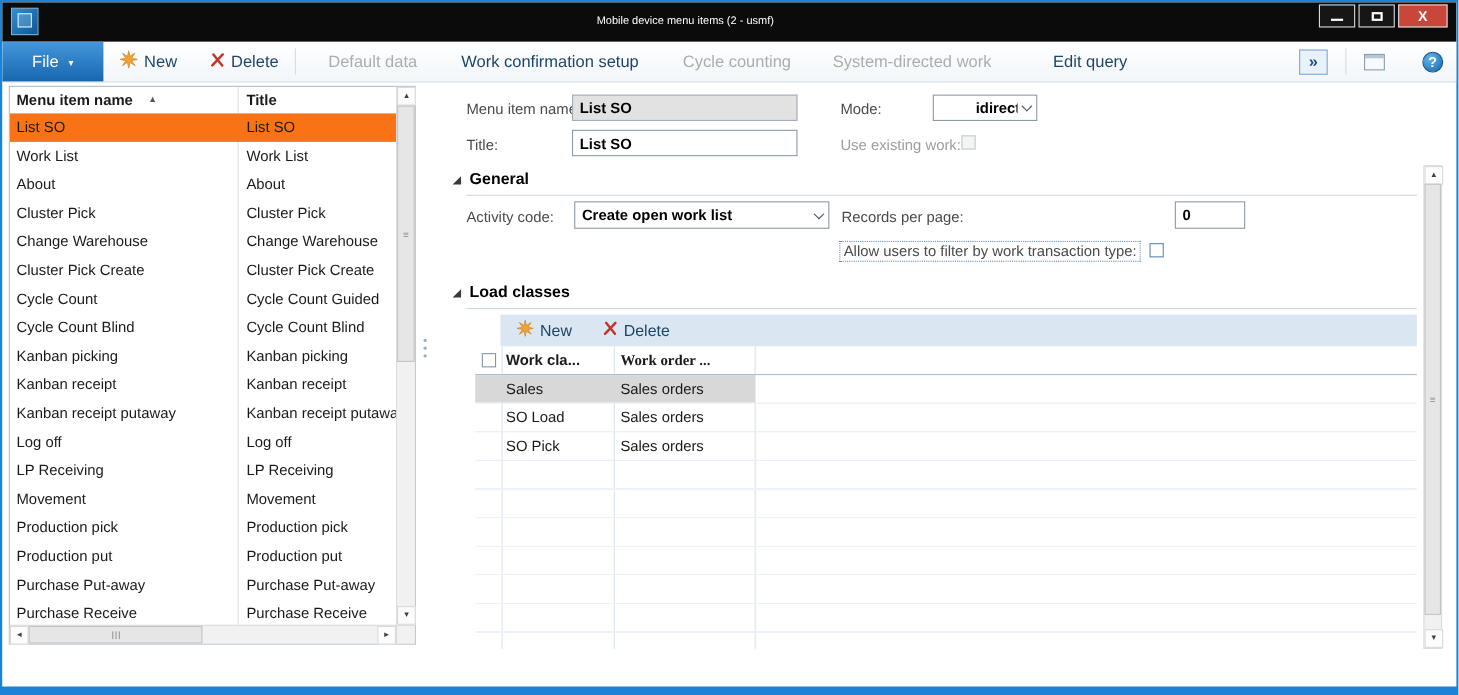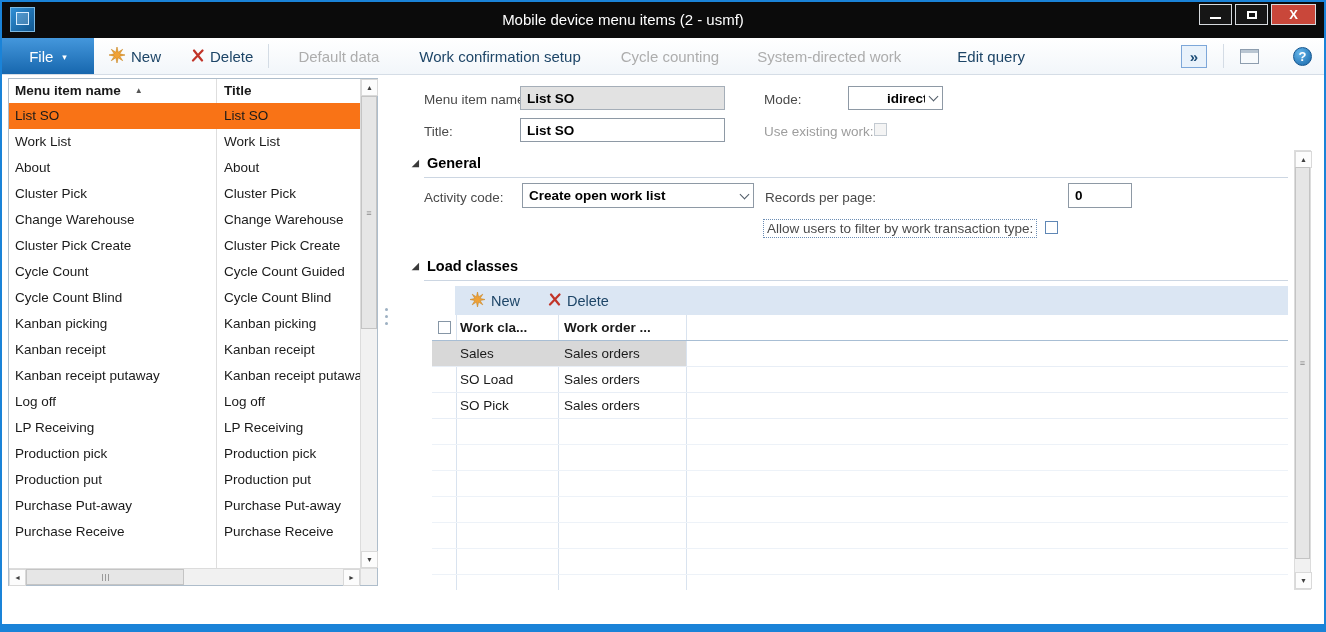--- a/index.html
+++ b/index.html
@@ -6,21 +6,21 @@
   #window{position:relative;width:1326px;height:632px;box-sizing:border-box;
     border:2px solid #1a83d8;border-bottom-width:8px;background:#fff;overflow:hidden;}
 
   
   .titlebar{position:absolute;left:0;top:0;right:0;height:36px;background:#0b0b0b;}
   .app-icon{position:absolute;left:8px;top:5px;width:25px;height:25px;box-sizing:border-box;
     background:linear-gradient(135deg,#2f8fd6,#11578f);border:1px solid #7db9e2;}
   .app-icon i{display:block;margin:4px auto 0;width:13px;height:13px;box-sizing:border-box;
     border:1px solid #d8edff;background:rgba(255,255,255,.18);}
   .title-text{position:absolute;left:60px;right:140px;top:0;height:40px;line-height:36px;
-    text-align:center;color:#fff;font-size:15px;white-space:nowrap;}
+    text-align:center;color:#fff;font-size:10px;white-space:nowrap;}
   .win-controls{position:absolute;right:8px;top:2px;display:flex;gap:3px;}
   .win-btn{height:21px;box-sizing:border-box;border:1px solid #d6dade;display:flex;
     align-items:center;justify-content:center;cursor:default;}
   .btn-min,.btn-max{width:33px;background:#161616;}
   .btn-close{width:45px;background:#c9473a;color:#fff;font-weight:bold;font-size:13px;}
   .glyph-min{width:11px;height:2px;background:#fff;margin-top:7px;}
   .glyph-max{width:10px;height:8px;box-sizing:border-box;border:2px solid #fff;}
 
   
   .toolbar{position:absolute;left:0;top:36px;right:0;height:37px;box-sizing:border-box;
@@ -104,21 +104,21 @@
   
   .wc-toolbar{position:absolute;left:453px;top:284px;width:833px;height:29px;background:#dbe6f3;
     display:flex;align-items:center;font-size:14.5px;color:#1d4567;}
   .wc-tb-item{display:flex;align-items:center;gap:6px;margin-left:15px;}
   .wc-grid{position:absolute;left:430px;top:313px;width:856px;height:275px;background:#fff;
     font-size:13.5px;color:#1a1a1a;}
   .wc-vline{position:absolute;top:0;bottom:0;width:1px;background:#d9e3ef;}
   .wc-header{position:absolute;left:0;top:0;right:0;height:26px;line-height:26px;font-weight:bold;
     border-bottom:1px solid #a8bed4;box-sizing:border-box;white-space:nowrap;}
   .wc-h1{position:absolute;left:28px;}
-  .wc-h2{position:absolute;left:132px;}
+  .wc-h2{position:absolute;left:132px;font-family:Liberation Serif, serif;}
   .wc-rows{position:absolute;left:0;top:26px;right:0;}
   .wc-row{height:26px;line-height:26px;position:relative;border-bottom:1px solid #e8eef6;box-sizing:border-box;}
   .wc-row.selected{background:linear-gradient(to right,#d8d8d8 0,#d8d8d8 254px,transparent 254px);}
   .wc-c1{position:absolute;left:28px;}
   .wc-c2{position:absolute;left:132px;}
   .wc-filler{position:absolute;left:0;right:0;top:104px;bottom:0;
     background:repeating-linear-gradient(to bottom,transparent 0,transparent 25px,#edf2f8 25px,#edf2f8 26px);}
 
   .outer-vscroll{position:absolute;left:1292px;top:148px;width:17px;height:440px;
     border:1px solid #dcdcdc;box-sizing:border-box;background:#f1f1f1;}
@@ -224,20 +224,21 @@
       <div class="mg-row"><span class="mg-cell-name">Cluster Pick</span><span class="mg-cell-title">Cluster Pick</span></div>
       <div class="mg-row"><span class="mg-cell-name">Change Warehouse</span><span class="mg-cell-title">Change Warehouse</span></div>
       <div class="mg-row"><span class="mg-cell-name">Cluster Pick Create</span><span class="mg-cell-title">Cluster Pick Create</span></div>
       <div class="mg-row"><span class="mg-cell-name">Cycle Count</span><span class="mg-cell-title">Cycle Count Guided</span></div>
       <div class="mg-row"><span class="mg-cell-name">Cycle Count Blind</span><span class="mg-cell-title">Cycle Count Blind</span></div>
       <div class="mg-row"><span class="mg-cell-name">Kanban picking</span><span class="mg-cell-title">Kanban picking</span></div>
       <div class="mg-row"><span class="mg-cell-name">Kanban receipt</span><span class="mg-cell-title">Kanban receipt</span></div>
       <div class="mg-row"><span class="mg-cell-name">Kanban receipt putaway</span><span class="mg-cell-title">Kanban receipt putaway</span></div>
       <div class="mg-row"><span class="mg-cell-name">Log off</span><span class="mg-cell-title">Log off</span></div>
       <div class="mg-row"><span class="mg-cell-name">LP Receiving</span><span class="mg-cell-title">LP Receiving</span></div>
+      <div class="mg-row"><span class="mg-cell-name">Movement</span><span class="mg-cell-title">Movement</span></div>
       <div class="mg-row"><span class="mg-cell-name">Production pick</span><span class="mg-cell-title">Production pick</span></div>
       <div class="mg-row"><span class="mg-cell-name">Production put</span><span class="mg-cell-title">Production put</span></div>
       <div class="mg-row"><span class="mg-cell-name">Purchase Put-away</span><span class="mg-cell-title">Purchase Put-away</span></div>
       <div class="mg-row"><span class="mg-cell-name">Purchase Receive</span><span class="mg-cell-title">Purchase Receive</span></div>
     </div>
     <div class="mg-vscroll sb">
       <div class="sb-btn" style="top:0;left:0;">
           <span>▲</span>
         </div>
       <div class="mg-vthumb">

